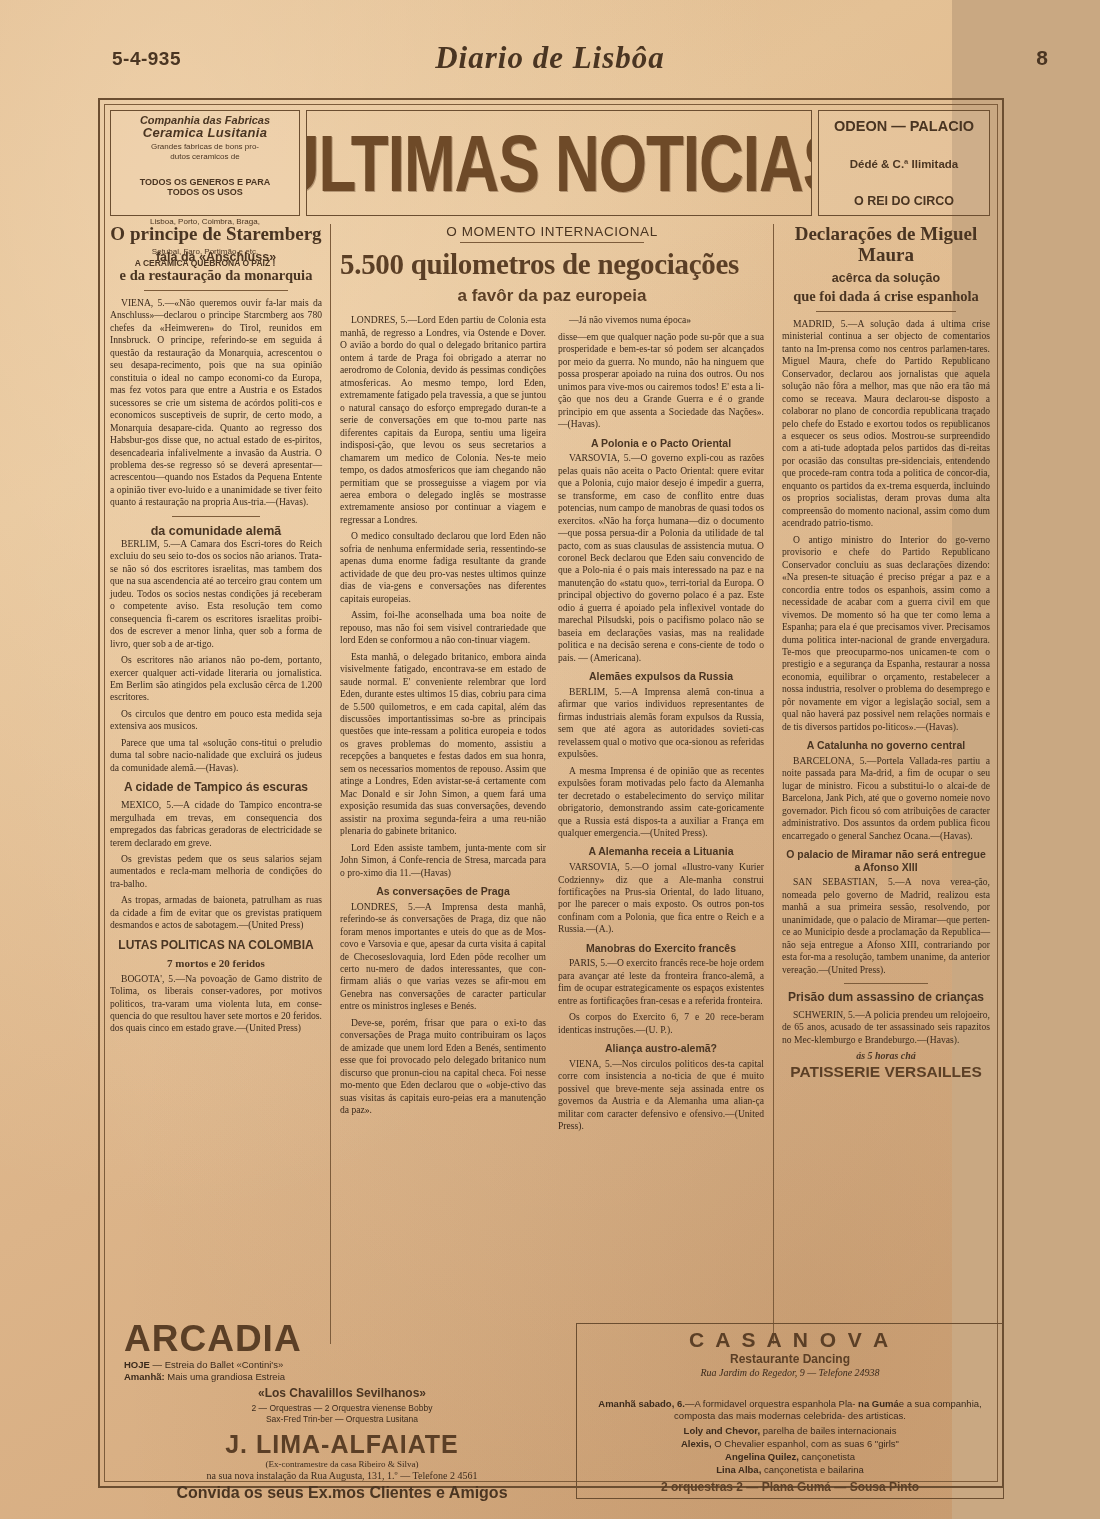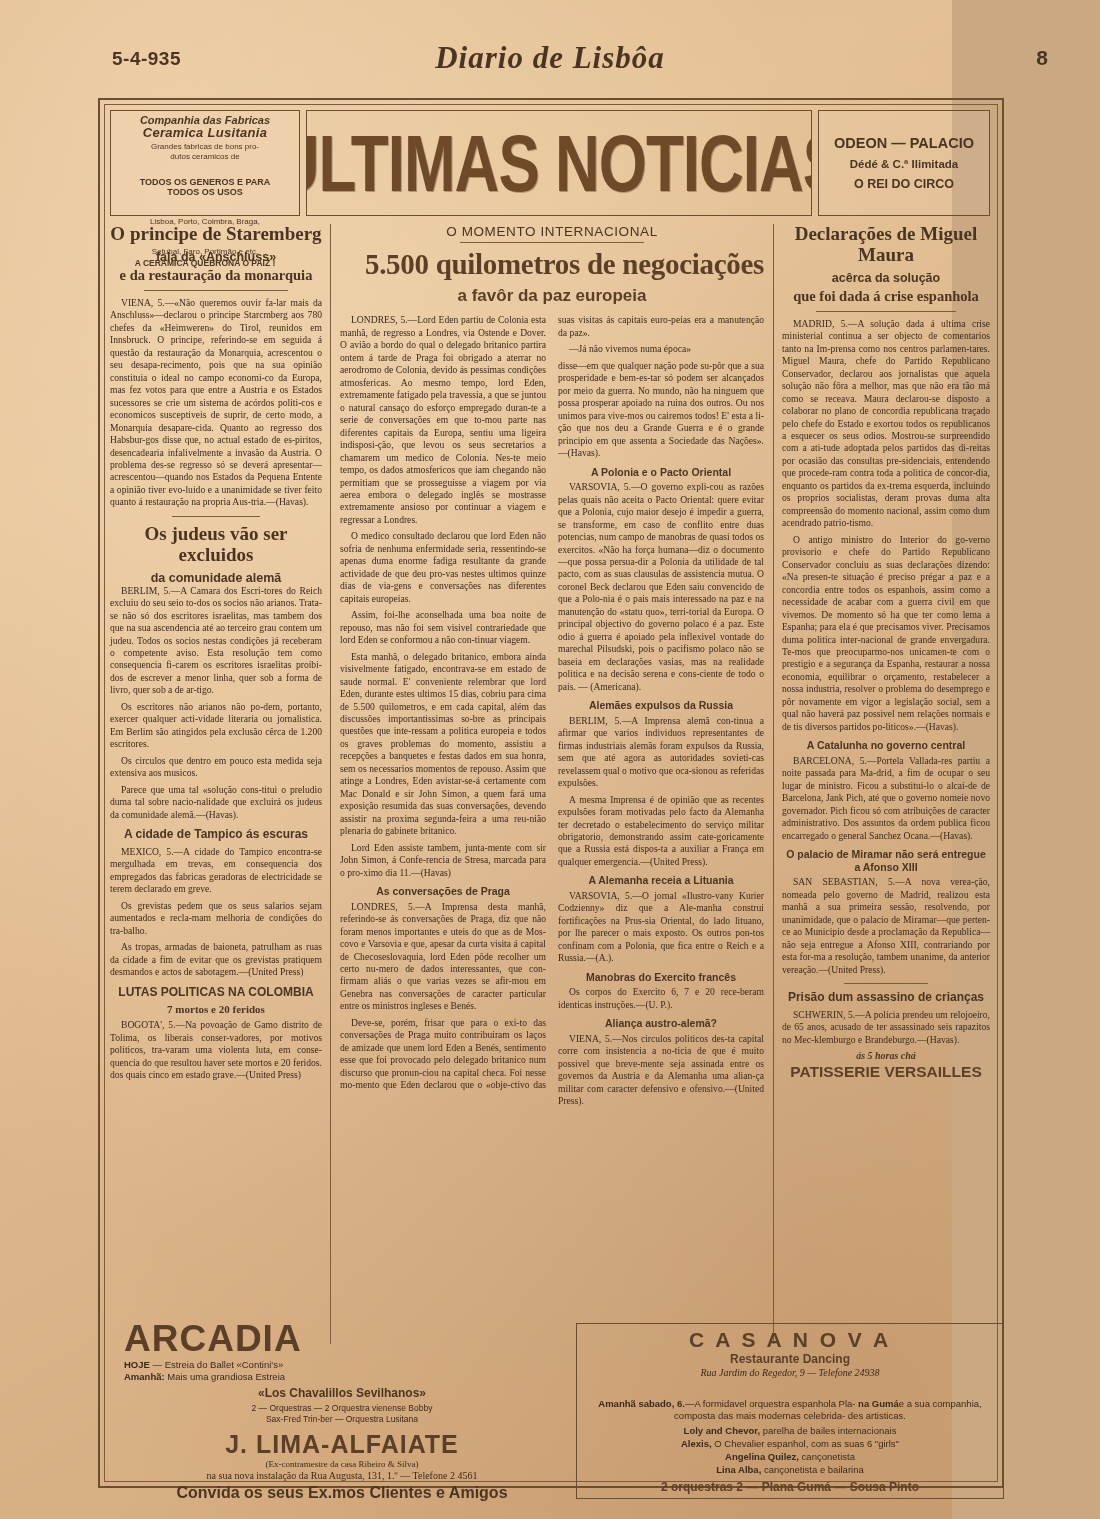--- a/index.html
+++ b/index.html
@@ -138,21 +138,21 @@
     transform: scaleY(1.28);
     white-space: nowrap;
   }
 
   .ad-right {
     width: 172px;
     font-family: "Liberation Sans", sans-serif;
     display: flex;
     flex-direction: column;
     justify-content: center;
-    gap: 7px;
+    gap: 24px;
   }
   .ad-right .r1 { font-size: 14.5px; font-weight: bold; color:#4a3522; }
   .ad-right .r2 { font-size: 11.5px; font-weight: bold; color:#4a3522; }
   .ad-right .r3 { font-size: 12.5px; font-weight: bold; color:#4a3522; }
 
   
   .columns {
     position: absolute;
     left: 10px;
     top: 124px;
@@ -251,21 +251,21 @@
   }
   .mid-kicker-rule {
     border: none;
     border-top: 1px solid #7d5c3b;
     margin: 3px 120px 6px 120px;
   }
   .mid-head {
     font-family: "Liberation Serif", serif;
     font-weight: bold;
     font-size: 29px;
-    text-align: right;
+    text-align: left;
     color: #5b3f26;
     line-height: 1.05;
     letter-spacing: -0.3px;
   }
   .mid-sub {
     font-family: "Liberation Sans", sans-serif;
     font-weight: bold;
     font-size: 17px;
     text-align: center;
     color: #5b3f26;
@@ -470,21 +470,20 @@
     <div class="columns">
 
       <div class="col col-left">
         <div class="hl1">O principe de Staremberg</div>
         <div class="hl2">fala da «Anschluss»</div>
         <div class="hl3">e da restauração da monarquia</div>
         <hr class="rule">
         <p class="body">VIENA, 5.—«Não queremos ouvir fa-lar mais da Anschluss»—declarou o principe Starcmberg aos 780 chefes da «Heimweren» do Tirol, reunidos em Innsbruck. O principe, referindo-se em seguida á questão da restauração da Monarquia, acrescentou o seu desapa-recimento, pois que na sua opinião constituia o ideal no campo economi-co da Europa, mas fez votos para que entre a Austria e os Estados sucessores se crie um sistema de acórdos politi-cos e economicos susceptiveis de suprir, de certo modo, a Monarquia desapare-cida. Quanto ao regresso dos Habsbur-gos disse que, no actual estado de es-piritos, desencadearia infalivelmente a invasão da Austria. O problema des-se regresso só se deverá apresentar—acrescentou—quando nos Estados da Pequena Entente a opinião tiver evo-luido e a unanimidade se tiver feito quanto á restauração na propria Aus-tria.—(Havas).</p>
 
         <hr class="rule-short">
-        <div class="hl1">Os judeus vão ser excluidos</div>
         <div class="hl2">da comunidade alemã</div>
         <p class="body">BERLIM, 5.—A Camara dos Escri-tores do Reich excluiu do seu seio to-dos os socios não arianos. Trata-se não só dos escritores israelitas, mas tambem dos que na sua ascendencia até ao terceiro grau contem um judeu. Todos os socios nestas condições já receberam o competente aviso. Esta resolução tem como consequencia fi-carem os escritores israelitas proibi-dos de escrever a menor linha, quer sob a forma de livro, quer sob a de ar-tigo.</p>
         <p class="body">Os escritores não arianos não po-dem, portanto, exercer qualquer acti-vidade literaria ou jornalistica. Em Berlim são atingidos pela exclusão cêrca de 1.200 escritores.</p>
         <p class="body">Os circulos que dentro em pouco esta medida seja extensiva aos musicos.</p>
         <p class="body">Parece que uma tal «solução cons-titui o preludio duma tal sobre nacio-nalidade que excluirá os judeus da comunidade alemã.—(Havas).</p>
 
         <div class="subhead">A cidade de Tampico ás escuras</div>
         <p class="body">MEXICO, 5.—A cidade do Tampico encontra-se mergulhada em trevas, em consequencia dos empregados das fabricas geradoras de electricidade se terem declarado em greve.</p>
         <p class="body">Os grevistas pedem que os seus salarios sejam aumentados e recla-mam melhoria de condições do tra-balho.</p>
         <p class="body">As tropas, armadas de baioneta, patrulham as ruas da cidade a fim de evitar que os grevistas pratiquem desmandos e actos de sabotagem.—(United Press)</p>
@@ -512,20 +511,21 @@
           <p class="body">—Já não vivemos numa época»</p>
           <p class="body noind">disse—em que qualquer nação pode su-pôr que a sua prosperidade e bem-es-tar só podem ser alcançados por meio da guerra. No mundo, não ha ninguem que possa prosperar apoiado na ruina dos outros. Ou nos unimos para vive-mos ou cairemos todos! E' esta a li-ção que nos deu a Grande Guerra e é o grande principio em que assenta a Sociedade das Nações».—(Havas).</p>
           <div class="subhead-sm">A Polonia e o Pacto Oriental</div>
           <p class="body">VARSOVIA, 5.—O governo expli-cou as razões pelas quais não aceita o Pacto Oriental: quere evitar que a Polonia, cujo maior desejo é impedir a guerra, se transforme, em caso de conflito entre duas potencias, num campo de manobras de quasi todos os exercitos. «Não ha força humana—diz o documento—que possa persua-dir a Polonia da utilidade de tal pacto, com as suas clausulas de assistencia mutua. O coronel Beck declarou que Eden saiu convencido de que a Polo-nia é o pais mais interessado na paz e na manutenção do «statu quo», terri-torial da Europa. O principal objectivo do governo polaco é a paz. Este odio á guerra é apoiado pela inflexivel vontade do marechal Pilsudski, pois o pacifismo polaco não se baseia em declarações vasias, mas na realidade politica e na decisão serena e cons-ciente de todo o pais. — (Americana).</p>
           <div class="subhead-sm">Alemães expulsos da Russia</div>
           <p class="body">BERLIM, 5.—A Imprensa alemã con-tinua a afirmar que varios individuos representantes de firmas industriais alemãs foram expulsos da Russia, sem que até agora as autoridades sovieti-cas revelassem qual o motivo que oca-sionou as referidas expulsões.</p>
           <p class="body">A mesma Imprensa é de opinião que as recentes expulsões foram motivadas pelo facto da Alemanha ter decretado o estabelecimento do serviço militar obrigatorio, demonstrando assim cate-goricamente que a Russia está dispos-ta a auxiliar a França em qualquer emergencia.—(United Press).</p>
           <div class="subhead-sm">A Alemanha receia a Lituania</div>
           <p class="body">VARSOVIA, 5.—O jornal «Ilustro-vany Kurier Codzienny» diz que a Ale-manha construi fortificações na Prus-sia Oriental, do lado lituano, por lhe parecer o mais exposto. Os outros pon-tos confinam com a Polonia, que fica entre o Reich e a Russia.—(A.).</p>
           <div class="subhead-sm">Manobras do Exercito francês</div>
+          <p class="body">PARIS, 5.—O exercito francês rece-be hoje ordem para avançar até leste da fronteira franco-alemã, a fim de ocupar estrategicamente os espaços existentes entre as fortificações fran-cesas e a referida fronteira.</p>
           <p class="body">Os corpos do Exercito 6, 7 e 20 rece-beram identicas instruções.—(U. P.).</p>
           <div class="subhead-sm">Aliança austro-alemã?</div>
           <p class="body">VIENA, 5.—Nos circulos politicos des-ta capital corre com insistencia a no-ticia de que é muito possivel que breve-mente seja assinada entre os governos da Austria e da Alemanha uma alian-ça militar com caracter defensivo e ofensivo.—(United Press).</p>
         </div>
       </div>
 
       <div class="col col-right">
         <div class="hl1">Declarações de Miguel Maura</div>
         <div class="hl2">acêrca da solução</div>
         <div class="hl3">que foi dada á crise espanhola</div>

